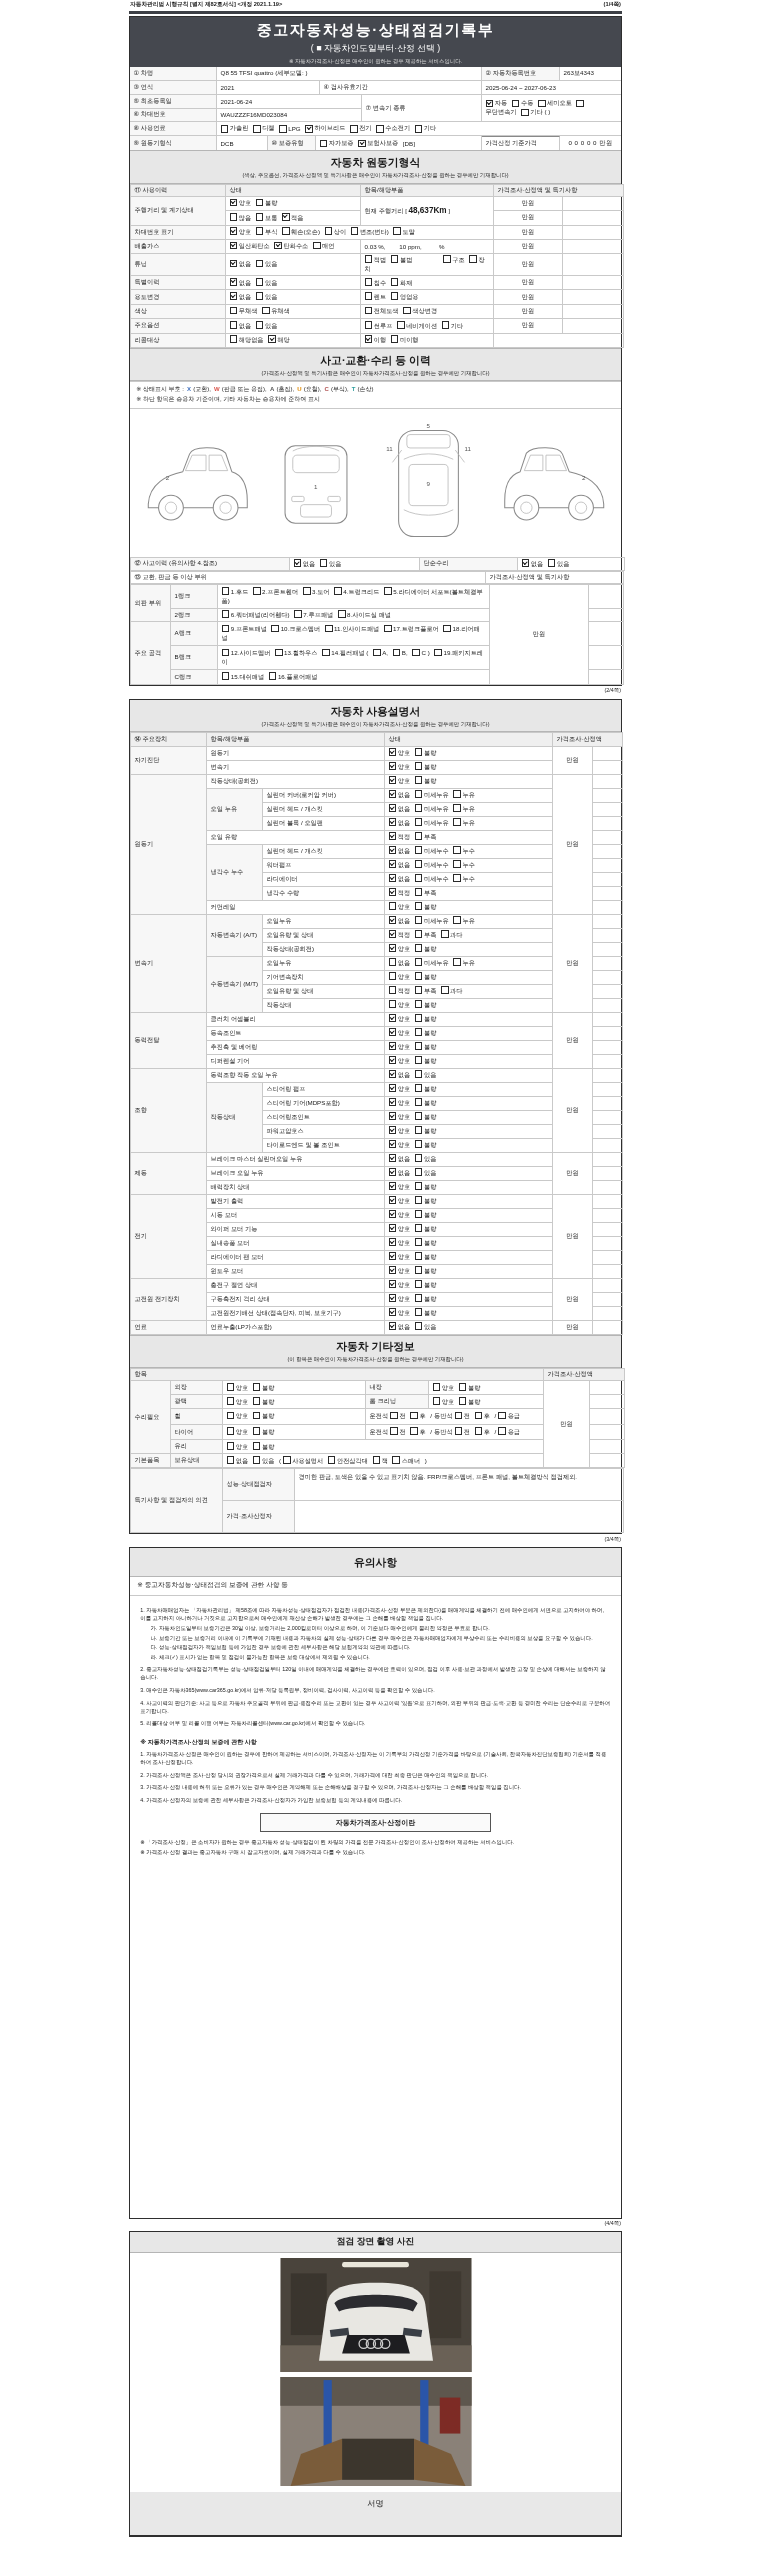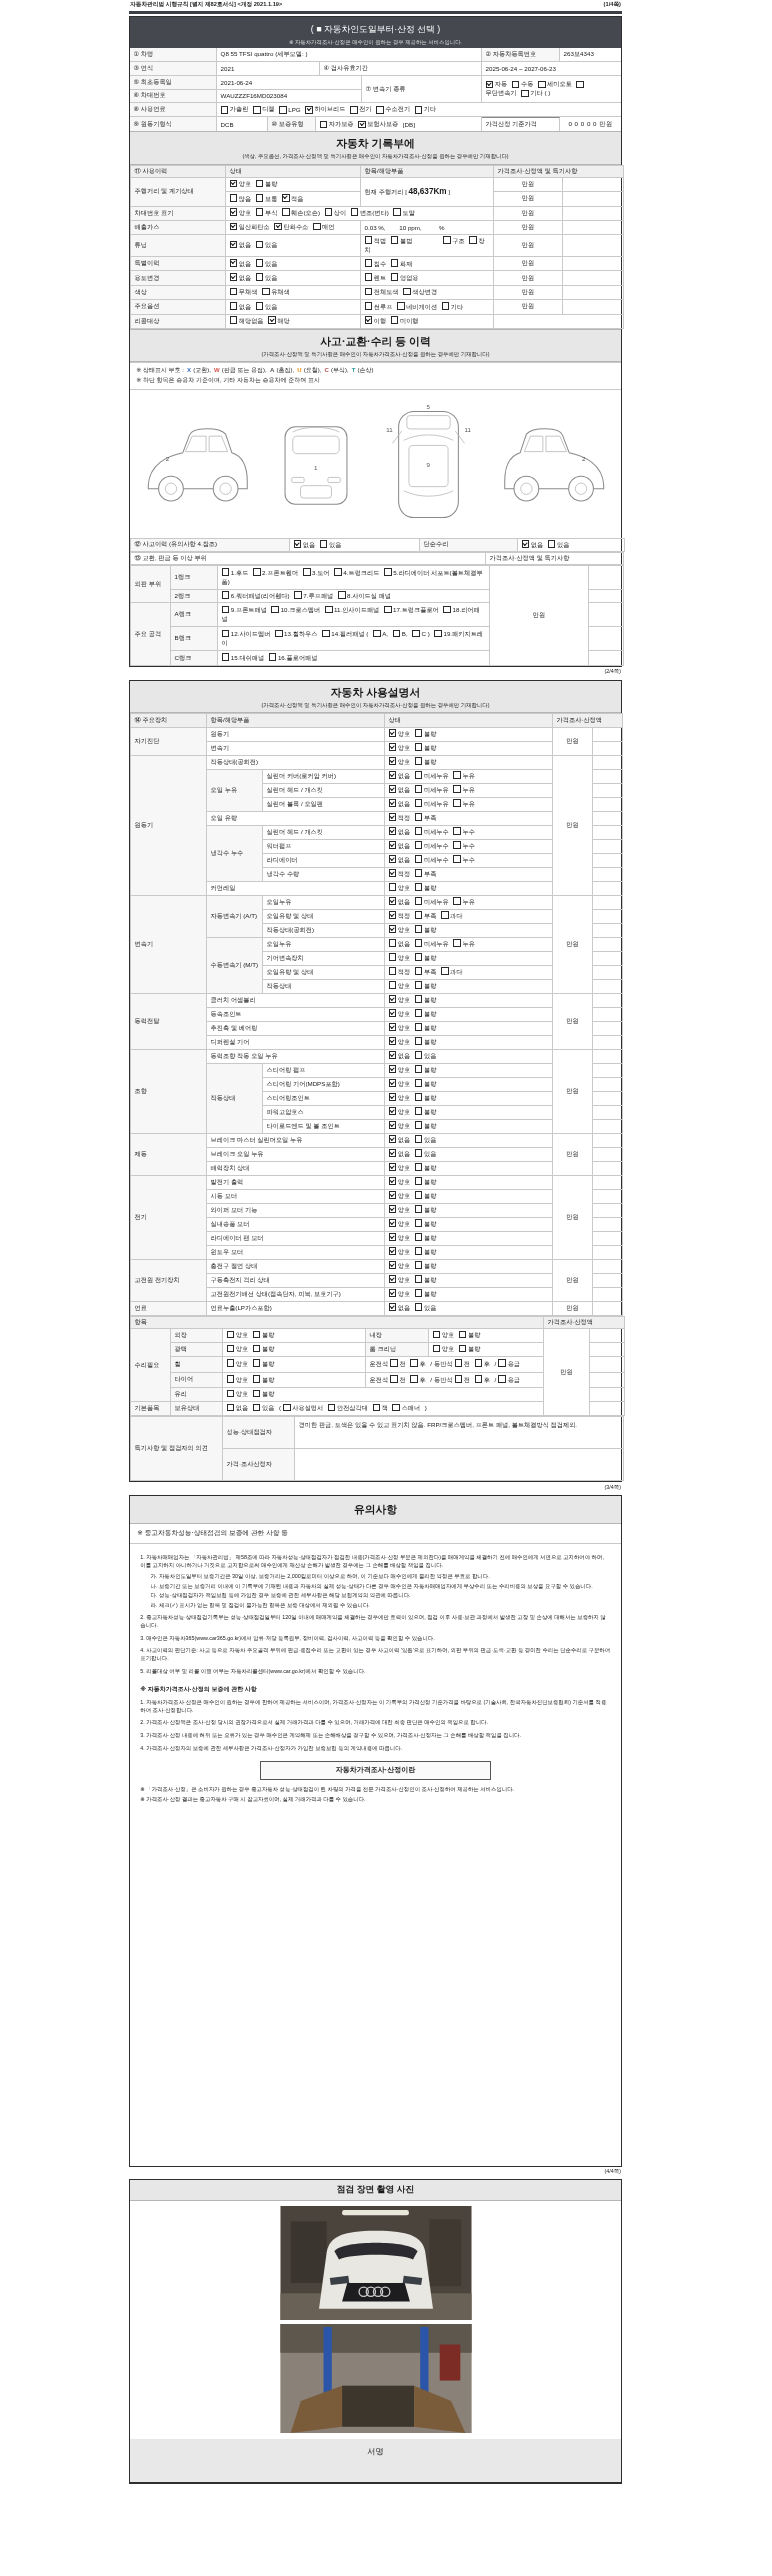--- a/index.html
+++ b/index.html
@@ -69,20 +69,21 @@
 <div class="doc">
 
   <div class="topstrip">
     <span>자동차관리법 시행규칙 [별지 제82호서식] &lt;개정 2021.1.19&gt;</span>
     <span>(1/4쪽)</span>
   </div>
   <div class="darkbar"></div>
 
   <div class="pbox">
     <div class="dhead">
+      <div class="t1">중고자동차성능·상태점검기록부</div>
       <div class="t2">( ■ 자동차인도일부터·산정 선택 )</div>
       <div class="t3">※ 자동차가격조사·산정은 매수인이 원하는 경우 제공하는 서비스입니다.</div>
     </div>
 
 
     <div>
       <div class="brow" style="height:13px;">
         <div class="bcell lab" style="width:87px;">① 차명</div>
         <div class="bcell" style="width:265px;">Q8 55 TFSI quattro (세부모델: )</div>
         <div class="bcell lab" style="width:78px;">② 자동차등록번호</div>
@@ -148,21 +149,21 @@
             <span class="cb ck"></span>
             <span class="cbl">보험사보증</span>
             <span class="cgp">[DB]</span>
           </div>
         <div class="bcell" style="width:78px;border-top:0.5px solid #888;">가격산정 기준가격</div>
         <div class="bcell" style="flex:1;justify-content:center;letter-spacing:0.5px;">0 0 0 0 0 만원</div>
       </div>
     </div>
 
     <div class="band">
-      <div class="bt">자동차 기록부에</div>
+      <div class="bt">자동차 원동기형식</div>
       <div class="bnote">(색상, 주요옵션, 가격조사·산정액 및 특기사항은 매수인이 자동차가격조사·산정을 원하는 경우에만 기재합니다)</div>
     </div>
 
     <table class="frm" style="border-top:none;">
       <colgroup>
           <col style="width:95px">
           <col style="width:135px">
           <col style="width:133px">
           <col style="width:69px">
           <col style="width:61px">
@@ -625,20 +626,24 @@
           <tr style="height: 14px;">
             <td class="dev" rowspan="1">연료</td>
             <td colspan="2">연료누출(LP가스포함)</td>
             <td><span class="cb ck"></span><span class="cbl">없음</span><span class="cb"></span><span class="cbl">있음</span></td>
             <td class="price" rowspan="1">만원</td>
             <td class="nrw"></td>
           </tr>
         </tbody>
     </table>
 
+    <div class="band">
+      <div class="bt">자동차 기타정보</div>
+      <div class="bnote">(이 항목은 매수인이 자동차가격조사·산정을 원하는 경우에만 기재합니다)</div>
+    </div>
 
     <table class="frm">
       <colgroup>
           <col style="width:40px">
           <col style="width:52px">
           <col style="width:143px">
           <col style="width:63px">
           <col style="width:115px">
           <col style="width:46px">
           <col style="width:35px">

